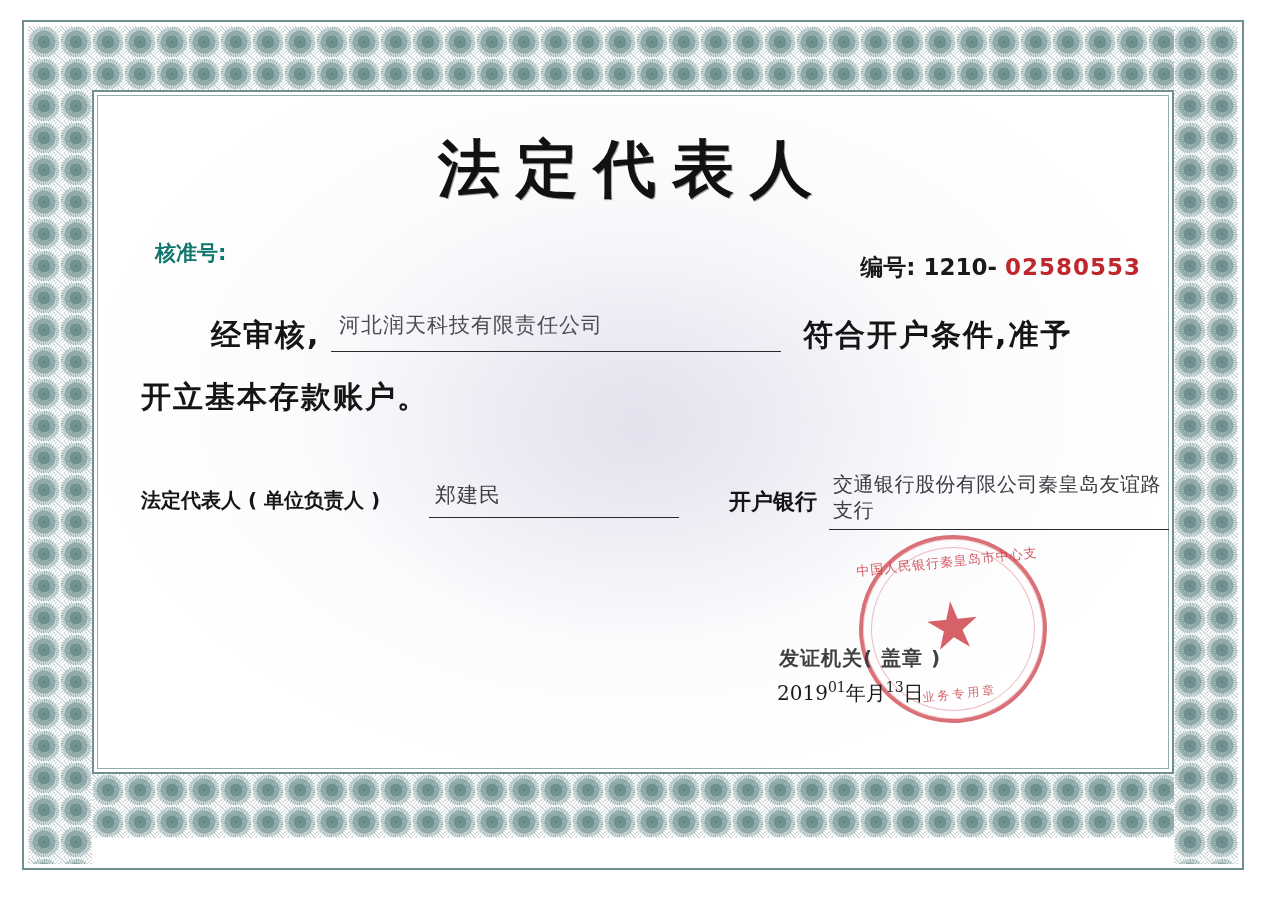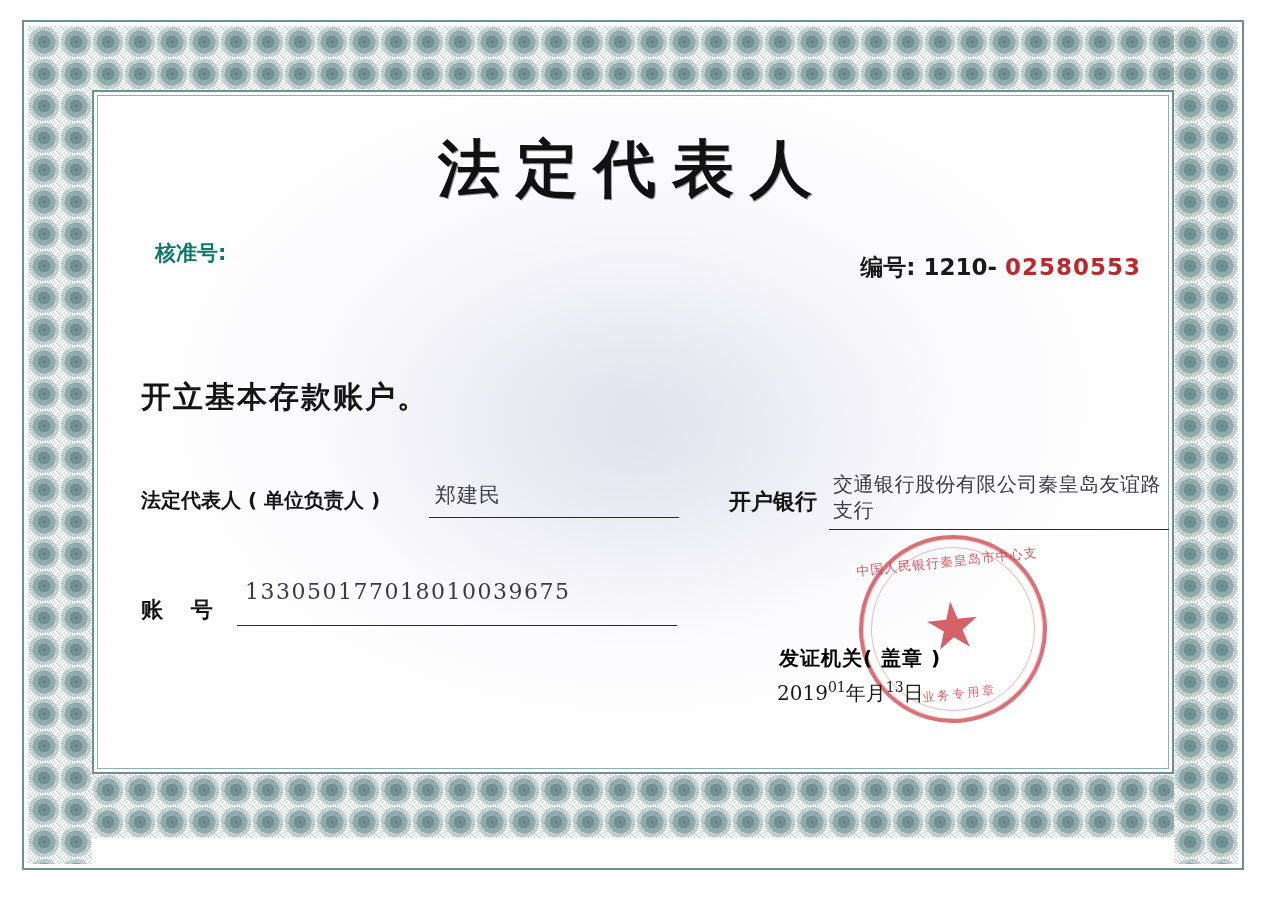--- a/index.html
+++ b/index.html
@@ -310,21 +310,21 @@
     top: 548px;
     width: 380px;
     text-align: left;
   }
   .issuer-label {
     position: absolute;
     left: 40px;
     top: 0;
     font-size: 20px;
     font-weight: bold;
-    color: #000000;
+    color: #404040;
     font-family: "DejaVu Sans", sans-serif;
     letter-spacing: 1px;
   }
   .issue-date {
     position: absolute;
     left: 38px;
     top: 34px;
     font-size: 20px;
     color: #1a1a1a;
     font-family: "DejaVu Sans", sans-serif;
@@ -419,38 +419,39 @@
 
     <div class="row-approval">
       <span class="label-approval">核准号:</span>
       <span class="serial-block">
         <span>编号:</span>
         <span>1210-</span>
         <span class="serial-number">02580553</span>
       </span>
     </div>
 
+    <div class="body-line1">
+      <span class="big-text t-jingshenhe">经审核,</span>
+      <span class="company-underline"></span>
+      <span class="company-name">河北润天科技有限责任公司</span>
+      <span class="big-text t-fuhe">符合开户条件,准予</span>
+    </div>
 
     <div class="body-line2 big-text">开立基本存款账户。</div>
 
     <div class="row-legal">
       <span class="label-legal">法定代表人 ( 单位负责人 )</span>
       <span class="legal-underline"></span>
       <span class="legal-value">郑建民</span>
 
       <span class="label-bank">开户银行</span>
       <span class="bank-underline"></span>
       <span class="bank-value">交通银行股份有限公司秦皇岛友谊路支行</span>
     </div>
 
-    <div class="row-account">
-      <span class="label-account">账 号</span>
-      <span class="account-underline"></span>
-      <span class="account-value">133050177018010039675</span>
-    </div>
 
     <div class="seal">
       <div class="seal-top-text">中国人民银行秦皇岛市中心支行</div>
       <div class="seal-star"></div>
       <div class="seal-bottom-text">业务专用章</div>
     </div>
 
     <div class="issuer-block">
       <div class="issuer-label">发证机关( 盖章 )</div>
       <div class="issue-date">

